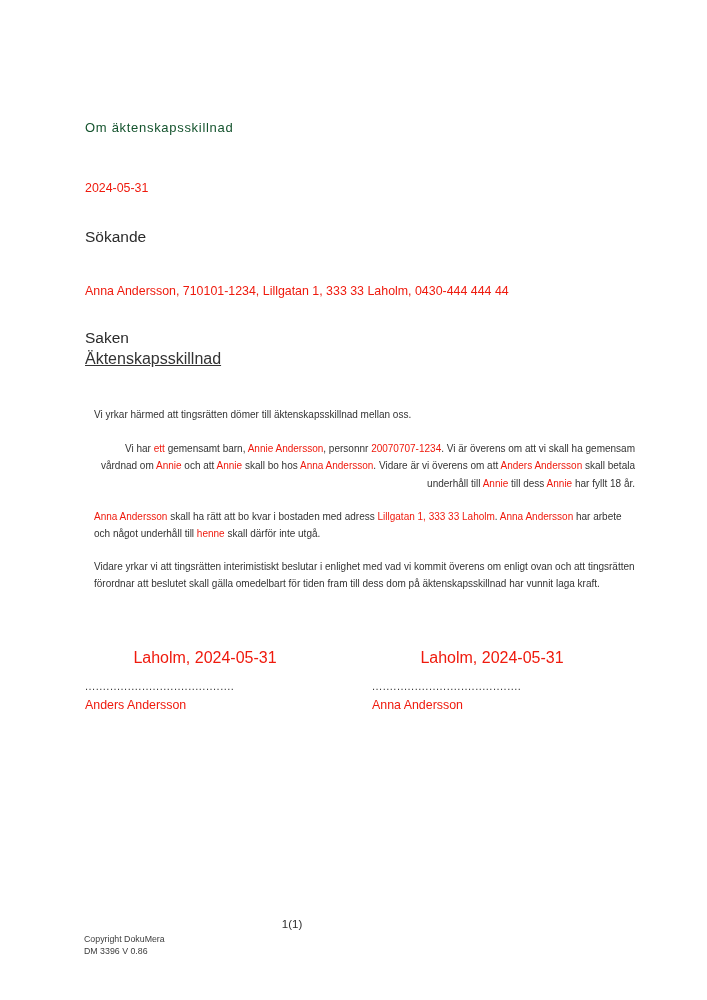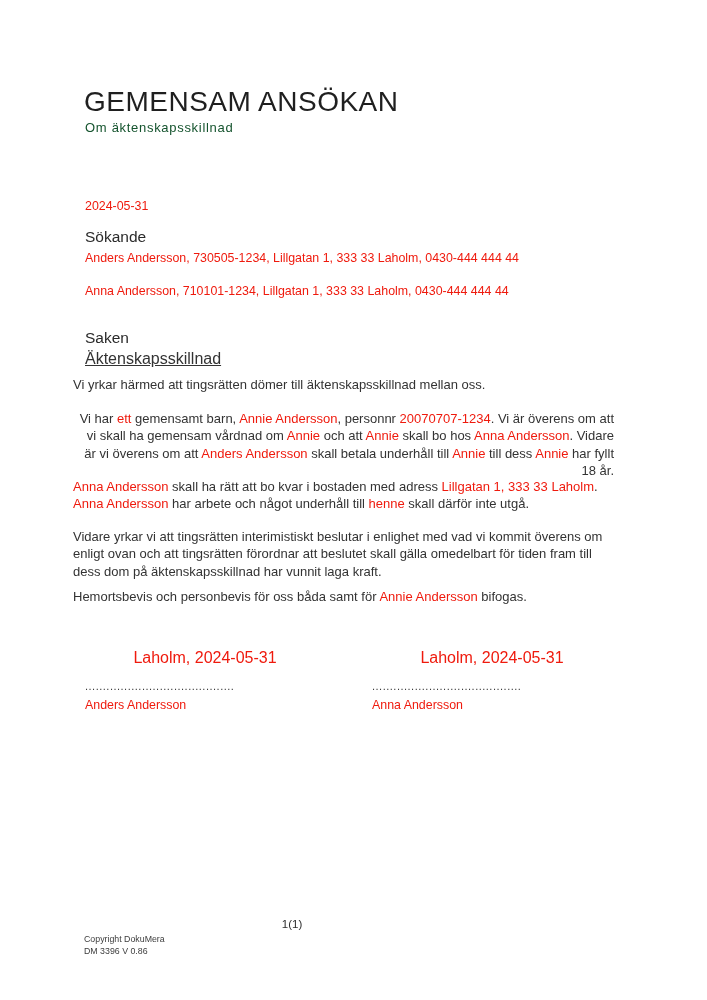--- a/index.html
+++ b/index.html
@@ -11,31 +11,31 @@
   }
   .red { color:var(--red,#ef1a0d); }
   .doc-title {
     position:absolute; left:84px; top:86px; font-size:28px; font-weight:400;
     letter-spacing:0.5px; color:#1f1f1f; white-space:nowrap;
   }
   .doc-subtitle {
     position:absolute; left:85px; top:120px; font-size:13px; letter-spacing:0.7px;
     color:#14532d; white-space:nowrap;
   }
-  .doc-date { position:absolute; left:85px; top:199px; font-size:12.4px; }
+  .doc-date { position:absolute; left:85px; top:181px; font-size:12.4px; }
   .sec-heading { font-size:15.5px; font-weight:400; color:#2a2a2a; }
   .h-sokande { position:absolute; left:85px; top:228px; }
   .applicant { position:absolute; left:85px; font-size:12.4px; white-space:nowrap; }
   .appl-0 { top:251px; }
   .appl-1 { top:284px; }
   .h-saken { position:absolute; left:85px; top:329px; }
   .saken-subject { position:absolute; left:85px; top:350px; font-size:16px;text-decoration:underline; }
   .body-p {
-    position:absolute; left:73px; width:541px; font-size:13px;
-    line-height:17.4px; color:#333;
+    position:absolute; left:94px; width:541px; font-size:10px;
+    line-height:17.4px; color:#333;margin-top:30px;
   }
   .p1 { top:376px; }
   .p2 { top:410px;text-align:right; }
   .p3 { top:478px; }
   .p4 { top:528px; }
   .p5 { top:588px; }
   .p6 { top:618px; }
   .sig-block { position:absolute; top:649px; width:240px; }
   .sig-left  { left:85px; }
   .sig-right { left:372px; }
@@ -53,37 +53,34 @@
   .footer {
     position:absolute; left:84px; top:934px; font-size:8.8px; line-height:11.5px;
     color:#3d3d3d;
   }
 </style>
 </head>
 <body>
 
 <div class="page">
 
-  <h1 class="doc-title">GEMENSAM ANSÖKAN</h1>
   <div class="doc-subtitle">Om äktenskapsskillnad</div>
 
   <div class="doc-date red">2024-05-31</div>
 
   <h2 class="sec-heading h-sokande">Sökande</h2>
-  <p class="applicant appl-0 red">Anders Andersson, 730505-1234, Lillgatan 1, 333 33 Laholm, 0430-444 444 44</p>
   <p class="applicant appl-1 red">Anna Andersson, 710101-1234, Lillgatan 1, 333 33 Laholm, 0430-444 444 44</p>
 
   <h2 class="sec-heading h-saken">Saken</h2>
   <p class="saken-subject">Äktenskapsskillnad</p>
 
   <p class="body-p p1"><span>Vi yrkar härmed att tingsrätten dömer till äktenskapsskillnad mellan oss.</span></p>
   <p class="body-p p2"><span>Vi har </span><span class="red">ett</span><span> gemensamt barn, </span><span class="red">Annie Andersson</span><span>, personnr </span><span class="red">20070707-1234</span><span>. Vi är överens om att vi skall ha gemensam vårdnad om </span><span class="red">Annie</span><span> och att </span><span class="red">Annie</span><span> skall bo hos </span><span class="red">Anna Andersson</span><span>. Vidare är vi överens om att </span><span class="red">Anders Andersson</span><span> skall betala underhåll till </span><span class="red">Annie</span><span> till dess </span><span class="red">Annie</span><span> har fyllt 18 år.</span></p>
   <p class="body-p p3"><span class="red">Anna Andersson</span><span> skall ha rätt att bo kvar i bostaden med adress </span><span class="red">Lillgatan 1, 333 33 Laholm</span><span>. </span><span class="red">Anna Andersson</span><span> har arbete och något underhåll till </span><span class="red">henne</span><span> skall därför inte utgå.</span></p>
   <p class="body-p p4"><span>Vidare yrkar vi att tingsrätten interimistiskt beslutar i enlighet med vad vi kommit överens om enligt ovan och att tingsrätten förordnar att beslutet skall gälla omedelbart för tiden fram till dess dom på äktenskapsskillnad har vunnit laga kraft.</span></p>
-  <p class="body-p p5"><span>Hemortsbevis och personbevis för oss båda samt för </span><span class="red">Annie Andersson</span><span> bifogas.</span></p>
 
   <div class="sig-block sig-left">
     <div class="sig-place red">Laholm, 2024-05-31</div>
     <div class="sig-line">............................................................</div>
     <div class="sig-name red">Anders Andersson</div>
   </div>
 
   <div class="sig-block sig-right">
     <div class="sig-place red">Laholm, 2024-05-31</div>
     <div class="sig-line">............................................................</div>

